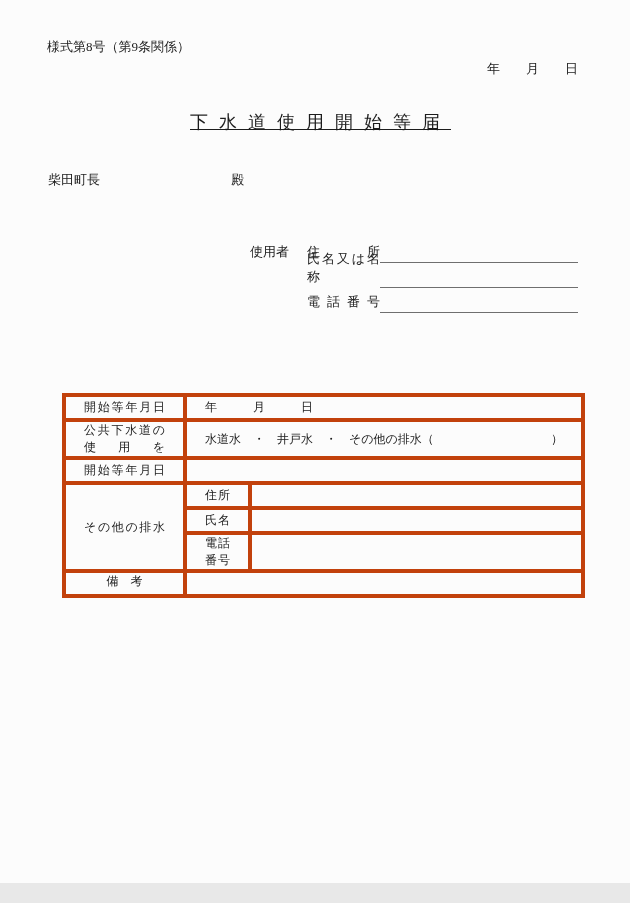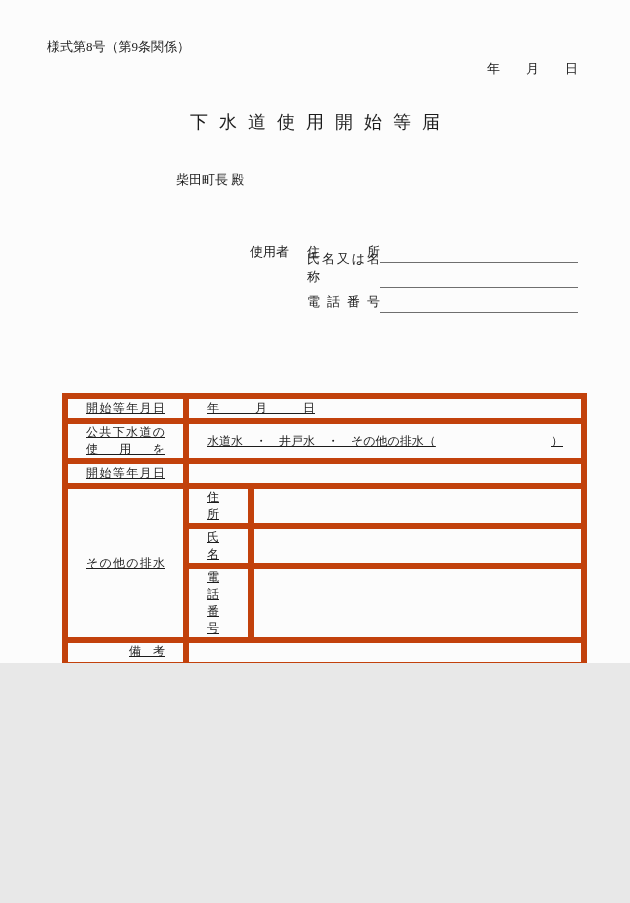--- a/index.html
+++ b/index.html
@@ -1,20 +1,20 @@
 <!DOCTYPE html>
 <html><head>
 <meta charset="utf-8">
 <style>
   * { margin: 0; padding: 0; box-sizing: border-box; }
   html, body { background: #e8e8e8; }
   .page {
     position: relative;
     width: 630px;
-    height: 663px;
+    height: 883px;
     margin: 0 auto;
     background: #fcfcfc;
     color: #1c1c1c;
     font-family: "Liberation Serif", "DejaVu Serif", serif;
     overflow: hidden;
   }
   .form-code {
     position: absolute;
     left: 47px;
     top: 38px;
@@ -29,27 +29,27 @@
   .title {
     position: absolute;
     top: 110px;
     left: 0;
     right: 0;
     text-align: center;
     font-size: 18px;
     font-weight: normal;
     letter-spacing: 11px;
     padding-left: 11px;
+    text-decoration: underline;
   }
   .addressee-row {
     position: absolute;
     left: 48px;
     top: 171px;
     font-size: 13px;
-    text-align: right;
   }
   .addressee-row .addressee {
     display: inline-block;
     width: 180px;
   }
   .user-block {
     position: absolute;
     left: 250px;
     top: 238px;
     width: 328px;
@@ -87,43 +87,42 @@
     position: absolute;
     left: 62px;
     top: 393px;
     width: 519px;
     border-collapse: collapse;
     table-layout: fixed;
     font-size: 12px;
     border: 1.5px solid #333;
   }
   table.main th, table.main td {
-    border: 6px solid #c2410c;
+    border: 4px solid #c2410c;
     font-weight: normal;
     height: 25px;
     padding: 0 18px;
     vertical-align: middle;
-    text-decoration: underline;
   }
   .jcell {
     text-align: justify;
     text-align-last: justify;
   }
   .date-cell {
     text-align: left;
     padding-left: 182px;
   }
   .flex-cell-inner {
     display: flex;
     width: 100%;
   }
   .flex-cell-inner .spacer { flex: 1; }
   .remarks-label {
     vertical-align: top !important;
-    text-align: right;
+    text-align: center;
     padding-top: 4px;
   }
   .remarks-row td { height: 126px; }
 </style>
 </head>
 <body>
 
 <div class="page">
 
   <div class="form-code">様式第8号（第9条関係）</div>

